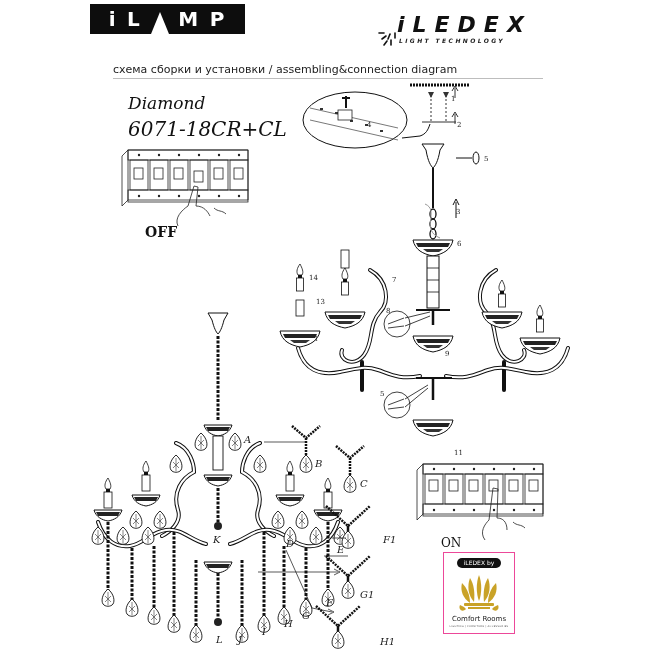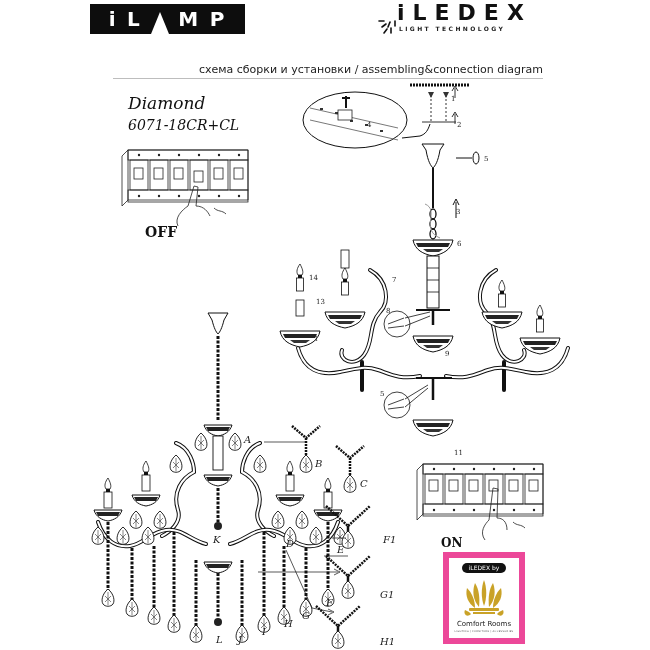--- a/index.html
+++ b/index.html
@@ -1,32 +1,32 @@
 <!DOCTYPE html>
 <html><head>
 <meta charset="utf-8">
 <style>
   html, body { margin: 0; padding: 0; background: #ffffff; }
   body { width: 650px; height: 650px; position: relative; overflow: hidden; font-family: "DejaVu Sans", sans-serif; color: #111; }
   .abs { position: absolute; }
   .logo-ilamp { left: 90px; top: 4px; width: 155px; height: 30px; background: #0d0d0d; display: flex; align-items: center; justify-content: space-around; padding: 0 14px; box-sizing: border-box; }
   .logo-ilamp span { color: #fff; font-family: "DejaVu Sans", sans-serif; font-size: 20px; font-weight: bold; letter-spacing: 2px; }
   .logo-ilamp .tri { width: 0; height: 0; border-left: 9px solid transparent; border-right: 9px solid transparent; border-bottom: 22px solid #fff; margin-top: 8px; }
-  .logo-iledex { left: 375px; top: 2px; width: 170px; height: 40px; }
+  .logo-iledex { left: 375px; top: 14px; width: 170px; height: 40px; font-style: italic; }
   .ilx-word { position: absolute; left: 22px; top: -2px; font-size: 22px; font-weight: bold; letter-spacing: 8px; color: #111; }
   .ilx-sub { position: absolute; left: 24px; top: 23px; font-size: 6px; font-weight: bold; letter-spacing: 2.4px; color: #222; }
   .header-line { left: 113px; top: 78px; width: 430px; height: 1px; background: #bdbdbd; }
-  .header-title { left: 113px; top: 63px; width: 430px; text-align: right; font-size: 11px; color: #222; }
+  .header-title { left: 113px; top: 63px; width: 430px; text-align: left; font-size: 11px; color: #222; }
   .model-name { left: 128px; top: 93px; font-family: "DejaVu Serif", serif; font-style: italic; font-size: 17px; }
-  .model-code { left: 128px; top: 117px; font-family: "DejaVu Serif", serif; font-style: italic; font-size: 14px; }
+  .model-code { left: 128px; top: 117px; font-family: "DejaVu Serif", serif; font-style: italic; font-size: 20px; }
   .state-off { left: 145px; top: 224px; font-family: "DejaVu Serif", serif; font-weight: bold; font-size: 14px; }
-  .state-on { left: 441px; top: 536px; font-family: "DejaVu Serif", serif; font-weight: bold; font-size: 12px; }
+  .state-on { left: 441px; top: 536px; font-family: "DejaVu Serif", serif; font-weight: normal; font-size: 12px; }
   .lbl { position: absolute; font-family: "DejaVu Serif", serif; font-size: 7px; color: #222; }
   .lbl-it { position: absolute; font-family: "DejaVu Serif", serif; font-style: italic; font-size: 10px; color: #222; }
-  .brand-box { left: 443px; top: 552px; width: 70px; height: 80px; border: 6px solid #ec4899; background: #fff; }
+  .brand-box { left: 443px; top: 552px; width: 70px; height: 80px; border: 1px solid #ec4899; background: #fff; }
   .brand-pill { position: absolute; left: 13px; top: 5px; width: 44px; height: 10px; border-radius: 5px; background: #111; color: #fff; font-size: 6px; text-align: center; line-height: 10px; }
   .brand-name { position: absolute; left: 0; width: 70px; top: 62px; text-align: center; font-size: 7px; color: #222; }
   .brand-tag { position: absolute; left: 0; width: 70px; top: 72px; text-align: center; font-size: 2.5px; color: #555; letter-spacing: 0.3px; }
   svg { position: absolute; overflow: visible; }
 </style>
 </head>
 <body>
 
 <div class="abs logo-ilamp">
   <span>i</span>
@@ -389,21 +389,21 @@
 <div class="lbl-it" style="left:286px;top:538px">D</div>
 <div class="lbl-it" style="left:337px;top:544px">E</div>
 <div class="lbl-it" style="left:326px;top:597px">F</div>
 <div class="lbl-it" style="left:302px;top:610px">G</div>
 <div class="lbl-it" style="left:284px;top:618px">H</div>
 <div class="lbl-it" style="left:262px;top:626px">I</div>
 <div class="lbl-it" style="left:238px;top:634px">J</div>
 <div class="lbl-it" style="left:213px;top:534px">K</div>
 <div class="lbl-it" style="left:216px;top:634px">L</div>
 <div class="lbl-it" style="left:383px;top:534px">F1</div>
-<div class="lbl-it" style="left:380px;top:589px">G1</div>
+<div class="lbl-it" style="left:360px;top:589px">G1</div>
 <div class="lbl-it" style="left:380px;top:636px">H1</div>
 
 <div class="abs brand-box">
   <div class="brand-pill">iLEDEX by</div>
   <svg width="70" height="46" style="left:0;top:16px">
     <g fill="#c9a227">
       <path d="M35 6 C32 14 32 24 35 32 C38 24 38 14 35 6 Z"></path>
       <path d="M26 9 C23 17 24 26 30 33 C31 24 30 15 26 9 Z"></path>
       <path d="M44 9 C47 17 46 26 40 33 C39 24 40 15 44 9 Z"></path>
       <path d="M18 14 C16 22 19 29 26 34 C26 26 23 19 18 14 Z"></path>

